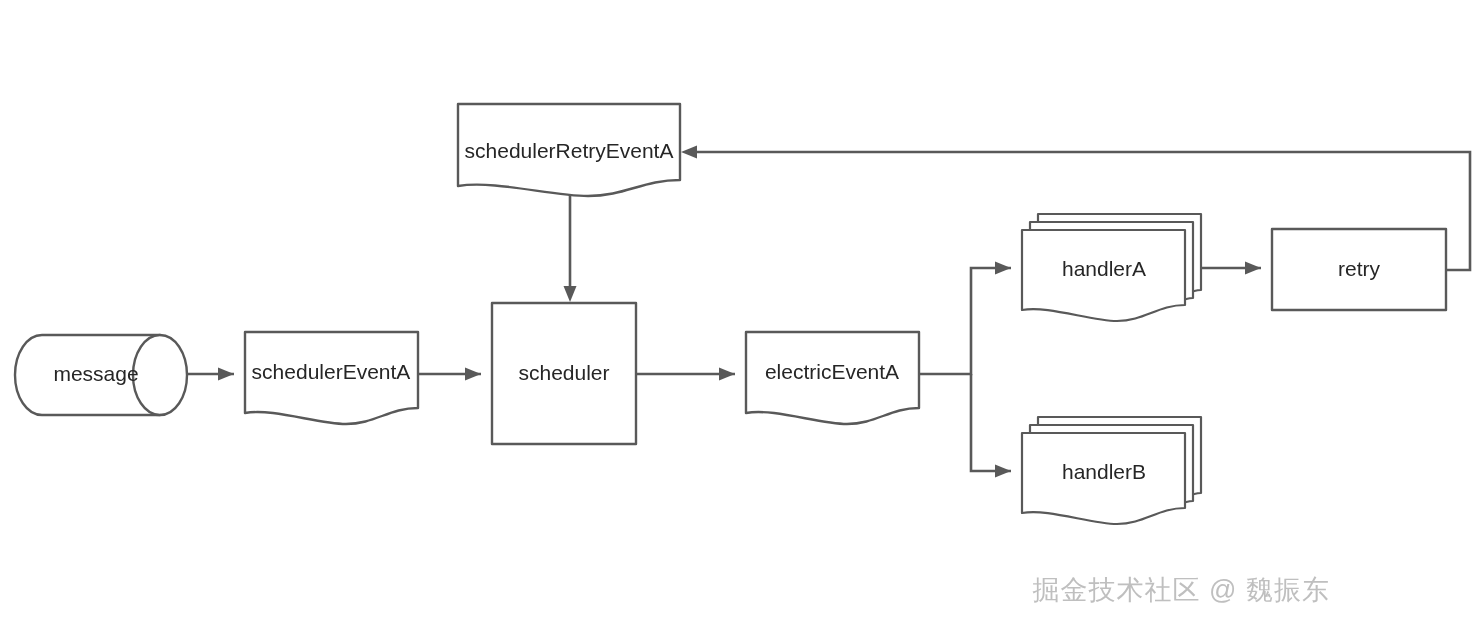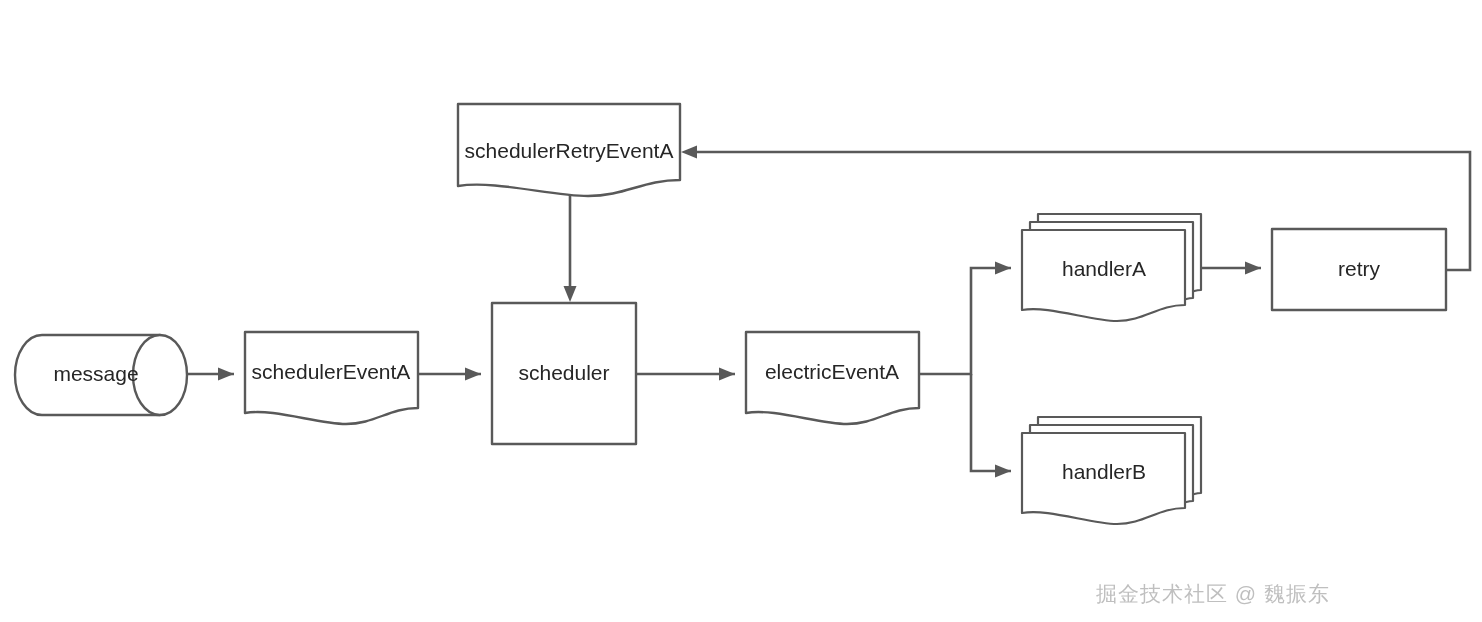--- a/index.html
+++ b/index.html
@@ -55,21 +55,21 @@
     font-family: "Liberation Sans", sans-serif;
     font-size: 21px;
     text-anchor: middle;
     dominant-baseline: middle;
   }
   .watermark {
     position: absolute;
     right: 16px;
     bottom: 14px;
     font-family: "Liberation Sans", sans-serif;
-    font-size: 21px;
+    font-size: 27px;
     color: #bfbfbf;
     letter-spacing: 1px;
     white-space: nowrap;
     user-select: none;
   }
 </style>
 </head>
 <body>
 
 <div id="diagram-root">

